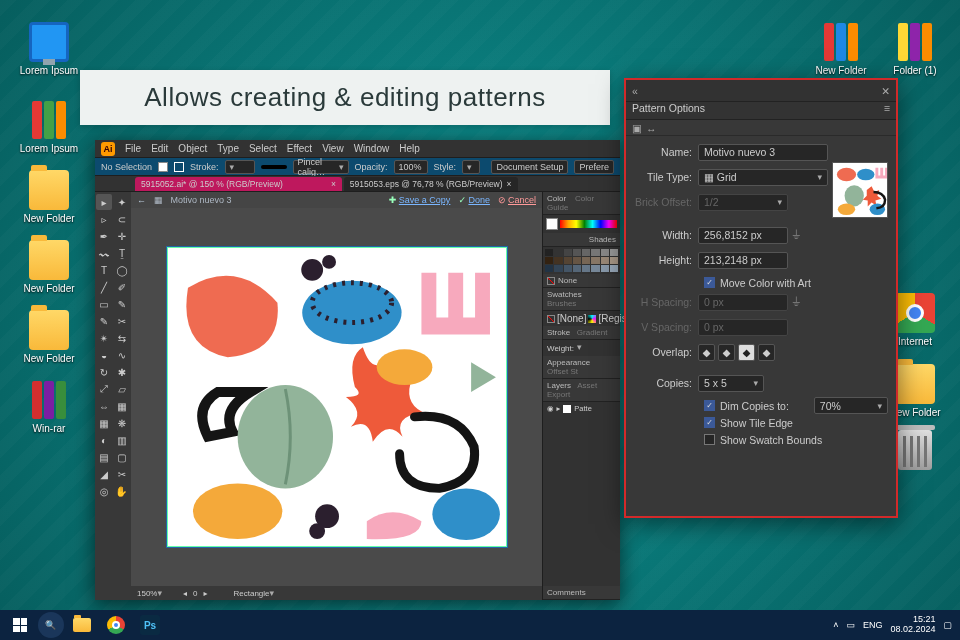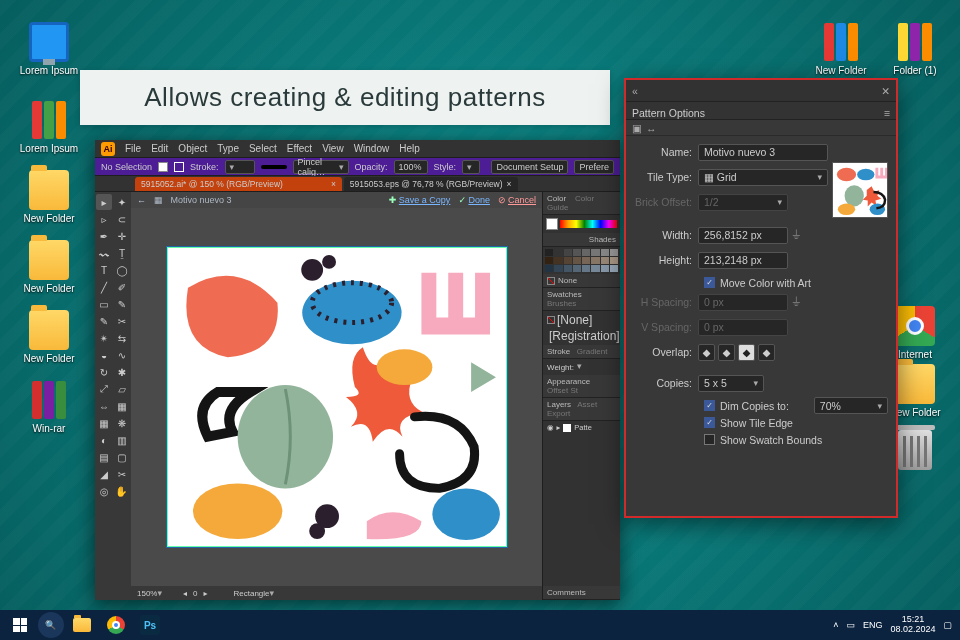--- a/index.html
+++ b/index.html
@@ -42,25 +42,25 @@
 
   
   #ai-window {
     position:absolute; left:95px; top:140px; width:525px; height:460px;
     background:#323232; box-shadow:0 4px 20px rgba(0,0,0,.6); z-index:20;
     display:flex; flex-direction:column; color:#ccc; font-size:10px;
   }
   .ai-menubar{height:18px;background:#323232;display:flex;align-items:center;gap:10px;padding:0 6px;font-size:10px;border-bottom:1px solid #1e1e1e;}
   .ai-menubar .ai-logo{width:14px;height:14px;background:#ff9a00;border-radius:3px;display:flex;align-items:center;justify-content:center;color:#300;font-weight:bold;font-size:9px;}
   .ai-menubar span{cursor:default;}
-  .ai-control-bar{height:18px;background:#4c1d95;display:flex;align-items:center;gap:6px;padding:0 6px;font-size:9px;border-bottom:1px solid #1e1e1e;}
+  .ai-control-bar{height:18px;background:#0c4a6e;display:flex;align-items:center;gap:6px;padding:0 6px;font-size:9px;border-bottom:1px solid #1e1e1e;}
   .ai-control-bar .field{background:#262626;border:1px solid #555;height:14px;padding:0 4px;display:flex;align-items:center;border-radius:2px;}
   .ai-doctabs{height:16px;background:#323232;display:flex;align-items:center;gap:2px;padding-left:40px;font-size:8.5px;border-bottom:1px solid #1e1e1e;}
   .ai-doctabs .tab{background:#262626;padding:2px 6px;border-radius:3px 3px 0 0;display:flex;align-items:center;gap:4px;}
-  .ai-doctabs .tab.active{background:#c2410c;gap:48px;}
+  .ai-doctabs .tab.active{background:#be185d;gap:48px;}
   .ai-body{flex:1;display:flex;min-height:0;}
   .ai-tools-l{width:18px;background:#383838;display:flex;flex-direction:column;gap:1px;padding:2px 1px;}
   .ai-tools-r{width:18px;background:#383838;display:flex;flex-direction:column;gap:1px;padding:2px 1px;}
   .tool{width:16px;height:16px;display:flex;align-items:center;justify-content:center;font-size:10px;color:#ccc;border-radius:2px;}
   .tool.sel{background:#555;}
   .ai-canvas-area{flex:1;display:flex;flex-direction:column;background:#4a4a4a;}
   .pattern-edit-bar{height:16px;background:#454545;display:flex;align-items:center;gap:8px;padding:0 6px;font-size:9px;color:#bcd;}
   .pattern-edit-bar .crumb{color:#aeb8c4;}
   .pattern-edit-bar a{color:#7ab6ff;text-decoration:underline;}
   .canvas-wrap{flex:1;display:flex;align-items:center;justify-content:center;overflow:hidden;}
@@ -72,21 +72,21 @@
   .ai-status{height:14px;background:#383838;display:flex;align-items:center;gap:6px;padding:0 6px;font-size:8px;}
 
   
   #pattern-panel{
     position:absolute; left:624px; top:78px; width:274px; height:440px;
     background:#383838; color:#ccc; font-size:10.5px; z-index:40;
     border:2px solid #d12a2a; box-shadow:0 6px 24px rgba(0,0,0,.5);
   }
   .pp-title{height:22px;background:#323232;display:flex;align-items:center;justify-content:space-between;padding:0 6px;border-bottom:1px solid #222;}
   .pp-title .icons{display:flex;gap:6px;color:#aaa;}
-  .pp-tabs{height:18px;background:#333;display:flex;align-items:flex-end;padding:0 6px;border-bottom:1px solid #222;}
+  .pp-tabs{height:18px;background:#333;display:flex;align-items:flex-start;padding:0 6px;border-bottom:1px solid #222;}
   .pp-thumb-row{height:16px;display:flex;align-items:center;gap:4px;padding:2px 6px;color:#aaa;border-bottom:1px solid #2a2a2a;}
   .pp-body{padding:6px 8px 4px;position:relative;}
   .pp-row{display:flex;align-items:center;margin-bottom:5px;height:20px;}
   .pp-row label{width:64px;text-align:right;padding-right:6px;color:#ccc;}
   .pp-row.dis label,.pp-row.dis .inp{color:#666;}
   .inp{flex:1;height:17px;background:#262626;border:1px solid #555;border-radius:2px;padding:0 5px;display:flex;align-items:center;justify-content:space-between;}
   .caret{color:#aaa;font-size:9px;}
   .chk-row{display:flex;align-items:center;margin:2px 0 2px 70px;gap:5px;height:15px;}
   .chk{width:11px;height:11px;border:1px solid #777;background:#262626;display:flex;align-items:center;justify-content:center;font-size:8px;color:#ddd;}
   .chk.on{background:#3b5998;border-color:#3b5998;}
@@ -155,21 +155,21 @@
   <div>New Folder</div>
 </div>
 <div class="dicon" style="right:14px;top:22px">
   <div class="glyph books-g">
       <span style="background:#fdd835"></span>
       <span style="background:#8e24aa"></span>
       <span style="background:#fb8c00"></span>
     </div>
   <div>Folder (1)</div>
 </div>
-<div class="dicon" style="right:14px;top:306px">
+<div class="dicon" style="right:14px;top:293px">
   <div class="glyph chrome-g"></div>
   <div>Internet</div>
 </div>
 <div class="dicon" style="right:14px;top:364px">
   <div class="glyph folder-g"></div>
   <div>New Folder</div>
 </div>
 <div class="dicon" style="right:14px;top:430px">
   <div class="trash-g"></div>
 </div>
@@ -338,21 +338,21 @@
           <div style="background:#678"></div>
           <div style="background:#789"></div>
           <div style="background:#89a"></div>
           <div style="background:#9ab"></div>
       </div>
       <div class="panel-tab" style="display:flex;gap:3px;align-items:center">
           <span style="width:8px;height:8px;border:1px solid #888;background:linear-gradient(45deg,transparent 45%,red 45%,red 55%,transparent 55%)"></span>
           <span>None</span>
         </div>
       <div class="panel-tab"><span>Swatches</span> &nbsp; <span style="color:#777">Brushes</span></div>
-      <div style="padding:2px 4px;display:flex;flex-direction:column;gap:2px;font-size:12px">
+      <div style="padding:2px 4px;display:flex;flex-direction:row;gap:2px;font-size:10px">
         <div style="display:flex;gap:2px;align-items:center">
             <span style="width:8px;height:8px;border:1px solid #888;background:linear-gradient(45deg,transparent 45%,red 45%,red 55%,transparent 55%)"></span>
             <span>[None]</span>
           </div>
         <div style="display:flex;gap:2px;align-items:center">
             <span style="width:8px;height:8px;background:conic-gradient(cyan,magenta,yellow,black,cyan)"></span>
             <span>[Registration]</span>
           </div>
       </div>
       <div class="panel-tab"><span>Stroke</span> &nbsp; <span style="color:#777">Gradient</span></div>
@@ -521,19 +521,19 @@
         <div class="chrome-tb"></div>
       </div>
     <div class="tb-btn">
         <div class="ps-ico">Ps</div>
       </div>
   </div>
   <div class="tb-right">
     <span>˄</span>
     <span>▭</span>
     <span>ENG</span>
-    <div style="text-align:center;line-height:1.1">
+    <div style="text-align:right;line-height:1.1">
       <div>15:21</div>
       <div>08.02.2024</div>
     </div>
     <span>▢</span>
   </div>
 </div>
 
 </body></html>

